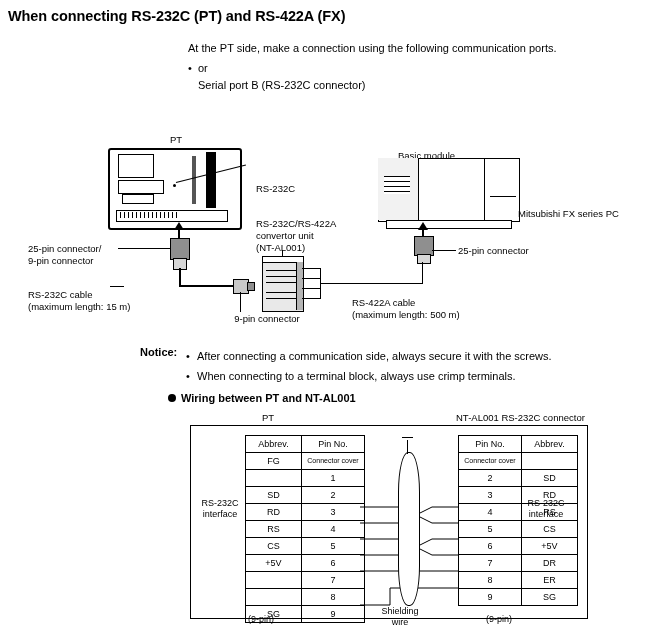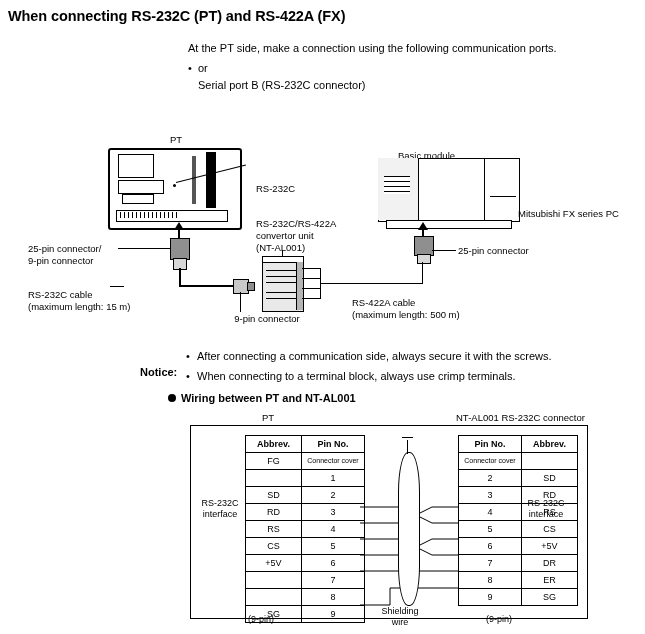--- a/index.html
+++ b/index.html
@@ -239,21 +239,21 @@
     background: #000;
   }
   .conn-b-leader {
     left: 432px; top: 250px;
     width: 24px; height: 1px;
     background: #000;
   }
 
   
   .notice-label {
-    left: 140px; top: 366px;
+    left: 140px; top: 346px;
     font-size: 11px;
     font-weight: bold;
   }
   .notice-items {
     left: 186px; top: 346px;
     font-size: 11px;
     line-height: 20px;
   }
   .notice-items .bdot { position: absolute; left: 0; }
   .notice-items .btxt { margin-left: 11px; }
@@ -292,21 +292,21 @@
     height: 16px;
     padding: 0;
     line-height: 16px;
   }
   .tbl-left { left: 245px; top: 435px; }
   .tbl-left td.c1 { width: 55px; }
   .tbl-left td.c2 { width: 62px; }
   .tbl-right { left: 458px; top: 435px; }
   .tbl-right td.c1 { width: 62px; }
   .tbl-right td.c2 { width: 55px; }
-  .hdr { font-weight: bold; }
+  .hdr { font-weight: normal; }
   .tiny { font-size: 7px; }
 
   .iface-left {
     left: 196px; top: 498px;
     width: 48px;
     text-align: center;
     font-size: 9px;
     line-height: 11px;
   }
   .iface-right {

